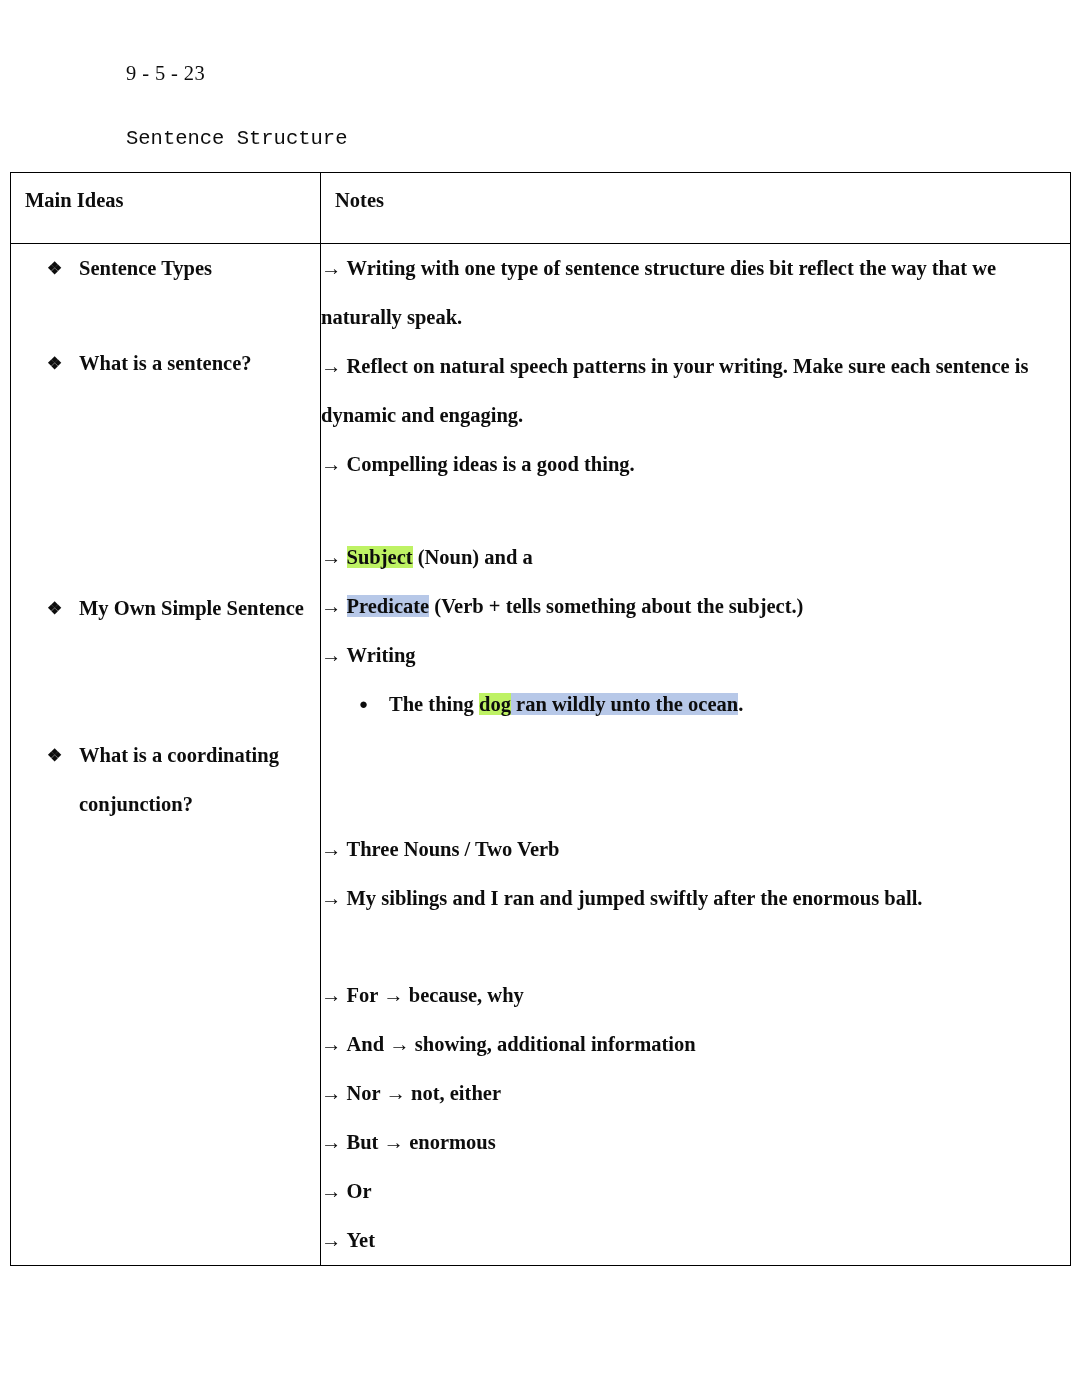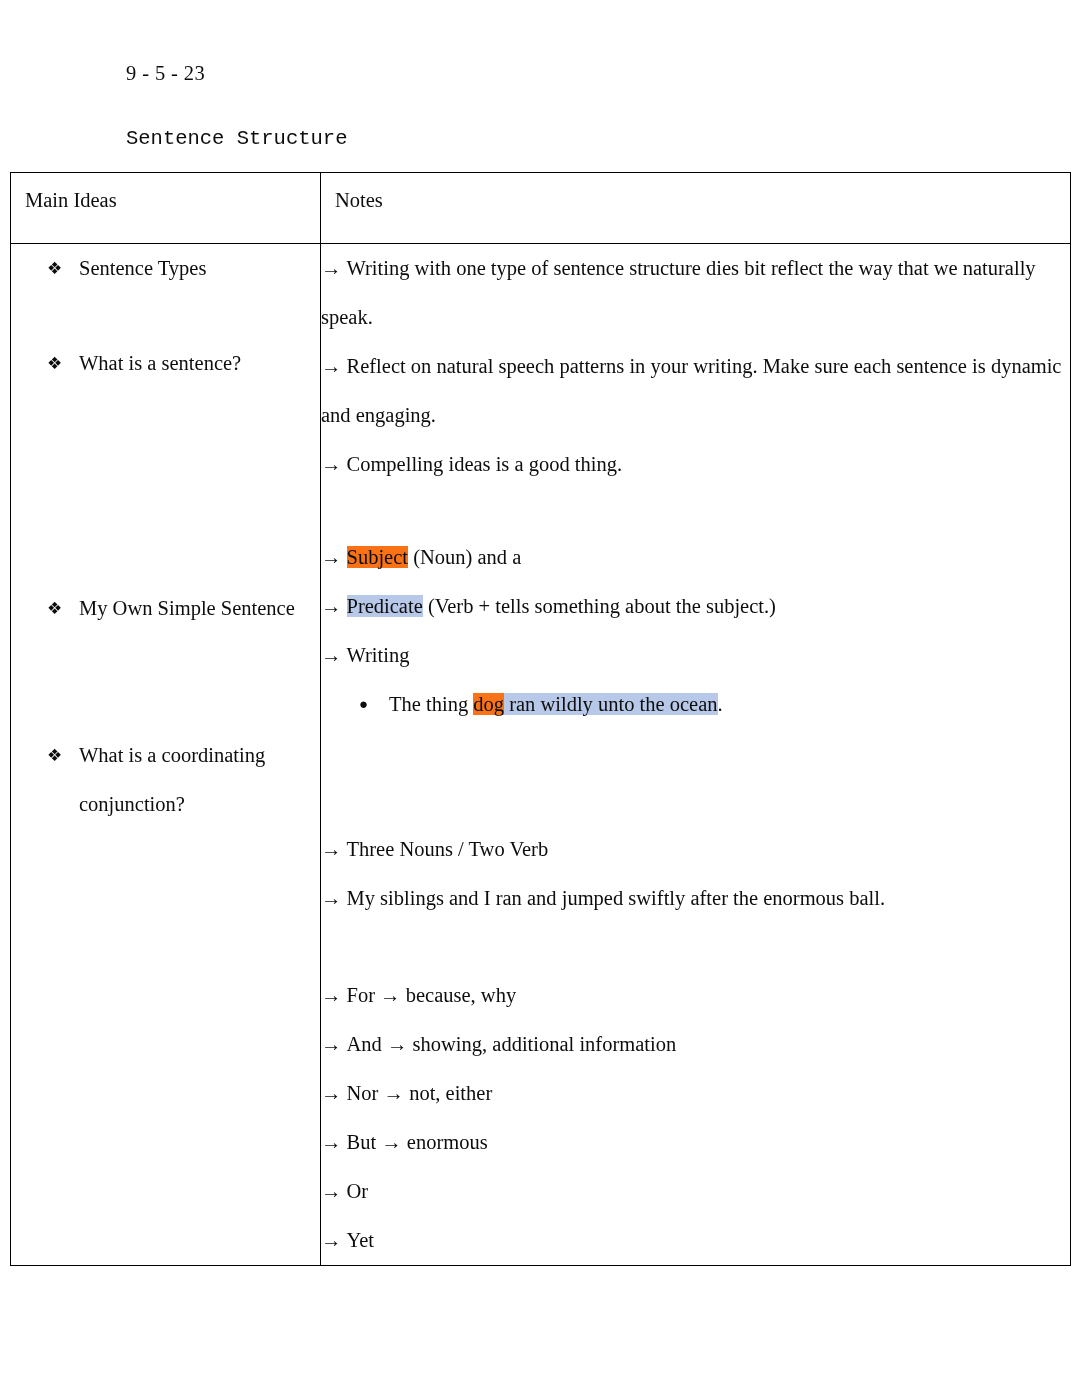--- a/index.html
+++ b/index.html
@@ -42,20 +42,21 @@
     left: 10px;
     top: 172px;
     width: 1060px;
     border-collapse: collapse;
     table-layout: fixed;
   }
   table.notes-table td {
     border: 1.6px solid #000000;
     vertical-align: top;
     padding: 0;
+    font-weight: bold;
   }
   col.col-main { width: 310px; }
   col.col-notes { width: 750px; }
 
   .hdr-cell {
     height: 70px;
   }
   .hdr-label {
     font-size: 20.5px;
     padding: 16px 0 0 14px;
@@ -100,21 +101,21 @@
     display: flex;
     align-items: flex-start;
   }
   .sub-bullet {
     flex: 0 0 auto;
     width: 30px;
     font-size: 15px;
   }
   .sub-text { flex: 1 1 auto; }
 
-  .hl-pink  { background: #f97316; }
+  .hl-pink  { background: #bef264; }
   .hl-blue  { background: #b7c8e8; }
 
   .row-gap-sm { height: 44px; }
   .row-gap-md { height: 46px; }
 </style>
 </head>
 <body>
 
 <div class="page">
 

